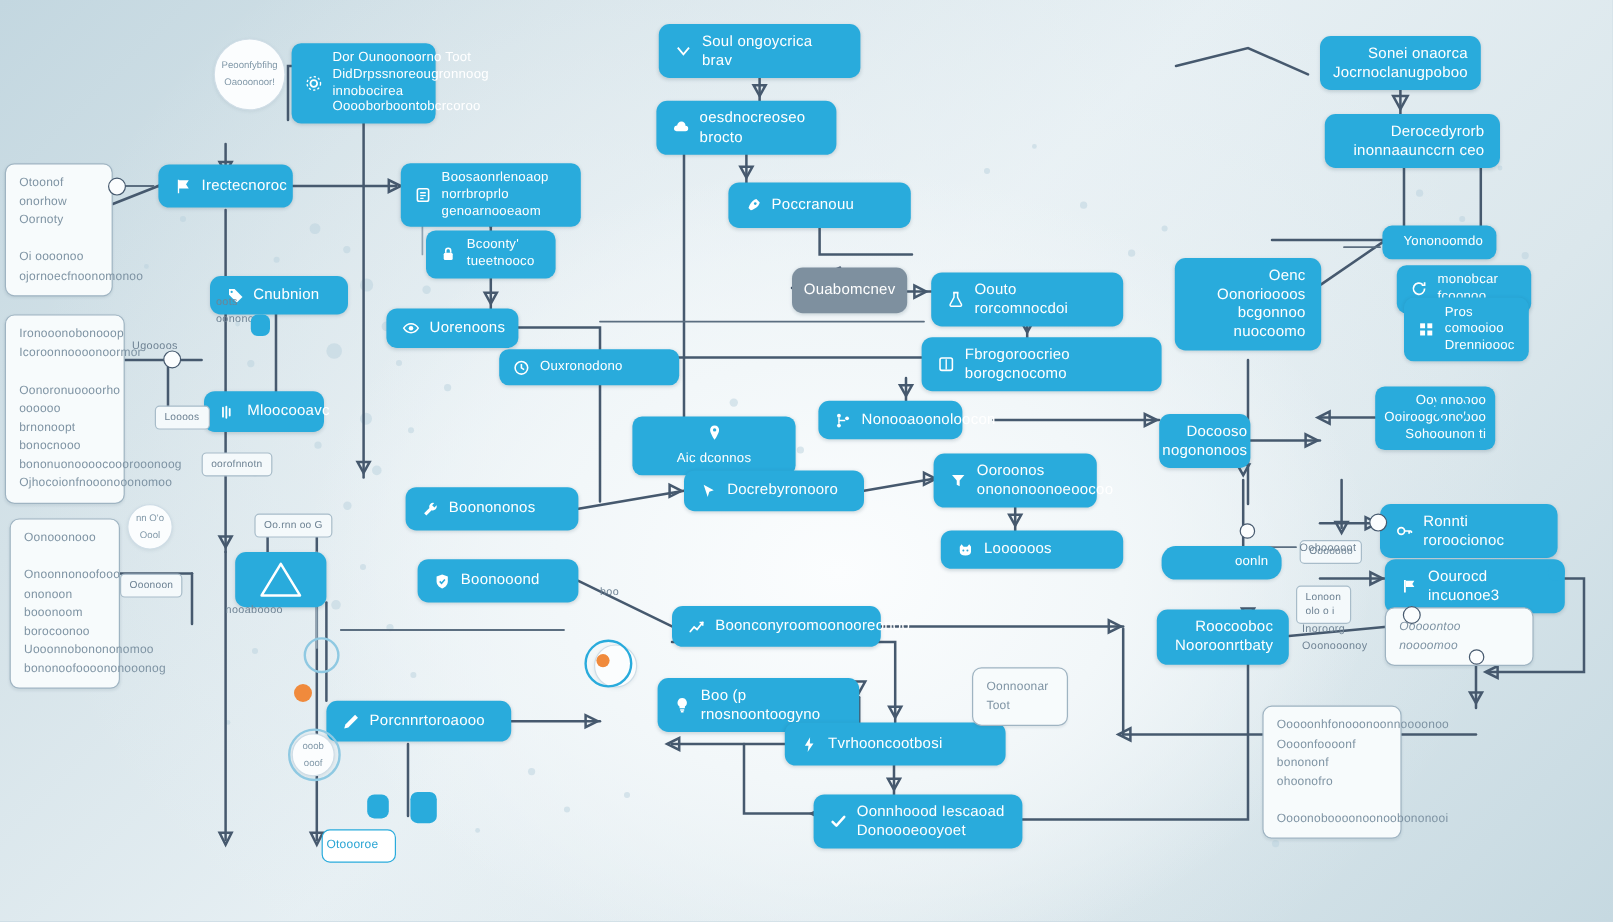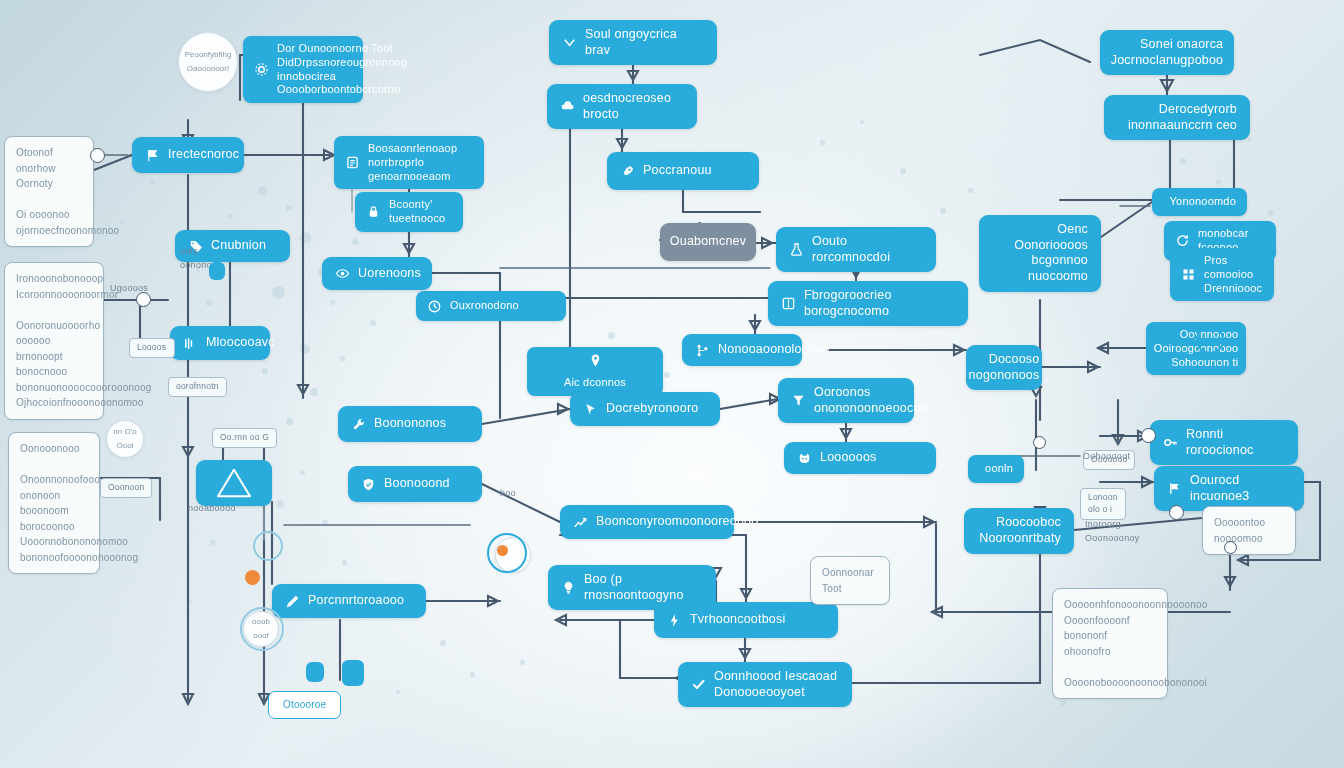--- a/index.html
+++ b/index.html
@@ -49,21 +49,21 @@
     white-space:pre-line;letter-spacing:.2px;
     box-shadow:0 1px 2px rgba(60,90,110,.10);
   }
   .chip{
     position:absolute;box-sizing:border-box;
     background:#f4f9fb;color:#6d8293;
     border:1px solid #a8bcc9;border-radius:4px;
     padding:3px 7px;font-size:8.5px;letter-spacing:.2px;
     white-space:pre-line;line-height:1.4;
   }
-  .chip.blueborder{border-color:#29abdc;color:#2ba5d4;background:#ffffff;border-width:1.6px;border-radius:7px;font-size:10px;padding:6px 14px;}
+  .chip.blueborder{border-color:#29abdc;color:#2ba5d4;background:#ffffff;border-width:1.6px;border-radius:7px;font-size:10px;padding:6px 3px;}
   .freetext{position:absolute;color:#6f8394;font-size:9px;letter-spacing:.3px;white-space:pre-line;line-height:1.5;}
 
   .circ{
     position:absolute;border-radius:50%;
     background:#fbfdfe;border:1.4px solid #cfdde6;
     display:flex;flex-direction:column;align-items:center;justify-content:center;
     color:#8198a8;font-size:8px;line-height:1.7;text-align:center;
     box-shadow:0 1px 3px rgba(60,90,110,.10);
   }
   .ring{position:absolute;border-radius:50%;border:2px solid #29abdc;background:transparent;}
@@ -470,21 +470,21 @@
       <div class="node " style="left: 784px; top: 442px; width: 152px; min-height: 32px;">
         <span class="ico">
           <svg viewBox="0 0 16 16">
             <path d="M3 5l1.6-2.4L6.4 5h3.2l1.8-2.4L13 5v4.4c0 2-1.8 3.4-5 3.4s-5-1.4-5-3.4z" fill="#fff"></path>
             <circle cx="6.2" cy="8.2" r=".9" fill="#29abdc"></circle>
             <circle cx="9.8" cy="8.2" r=".9" fill="#29abdc"></circle>
           </svg>
         </span>
         <span class="lbl">Loooooos</span>
       </div>
-      <div class="node sm center" style="left: 968px; top: 455px; width: 56px; min-height: 28px;">
+      <div class="node sm center" style="left: 968px; top: 455px; width: 100px; min-height: 28px; border-radius: 12px;">
         <span class="lbl">oonln</span>
       </div>
       <div class="node two center" style="left: 964px; top: 508px; width: 110px; min-height: 46px;">
         <span class="lbl">Roocooboc
 Nooroonrtbaty</span>
       </div>
       <div class="node " style="left: 1150px; top: 420px; width: 148px; min-height: 32px;">
         <span class="ico">
           <svg viewBox="0 0 16 16">
             <circle cx="5" cy="8" r="3" fill="none" stroke="#fff" stroke-width="1.5"></circle>
@@ -572,21 +572,21 @@
 Oonoronuoooorho oooooo
 brnonoopt bonocnooo
 bononuonoooocooorooonoog
 Ojhocoionfnooonooonomoo</div>
       <div class="note" style="left: 8px; top: 432px; width: 92px; min-height: 90px;">Oonooonooo
 
 Onoonnonoofooo ononoon
 booonoom borocoonoo
 Uooonnobonononomoo
 bononoofoooononooonog</div>
-      <div class="note" style="left: 1202px; top: 506px; width: 94px; min-height: 30px;">Ooooontoo
+      <div class="note" style="left: 1154px; top: 506px; width: 124px; min-height: 30px; font-style: italic;">Ooooontoo
 noooomoo</div>
       <div class="note" style="left: 1052px; top: 588px; width: 116px; min-height: 48px;">Ooooonhfonooonoonnoooonoo
 Oooonfoooonf bonononf ohoonofro
 
 Oooonoboooonoonoobononooi</div>
       <div class="note" style="left: 810px; top: 556px; width: 80px; min-height: 24px;">Oonnoonar Toot</div>
       <div class="chip" style="left: 129px; top: 338px; min-width: 46px; min-height: 16px;">Loooos</div>
       <div class="chip" style="left: 168px; top: 377px; min-width: 58px; min-height: 16px;">oorofnnotn</div>
       <div class="chip" style="left: 212px; top: 428px; min-width: 58px; min-height: 16px;">Oo.rnn oo   G</div>
       <div class="chip" style="left: 100px; top: 478px; min-width: 38px; min-height: 14px;">Ooonoon</div>

